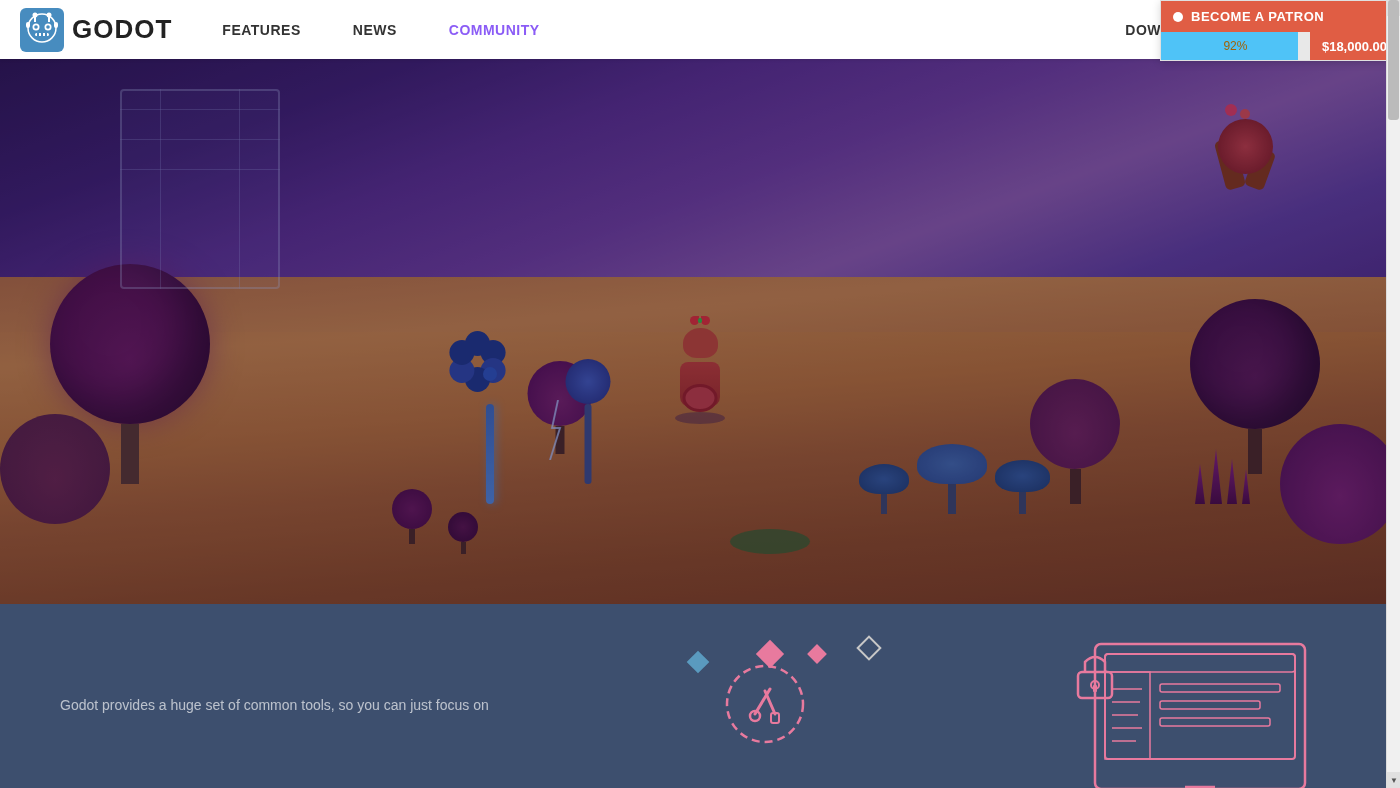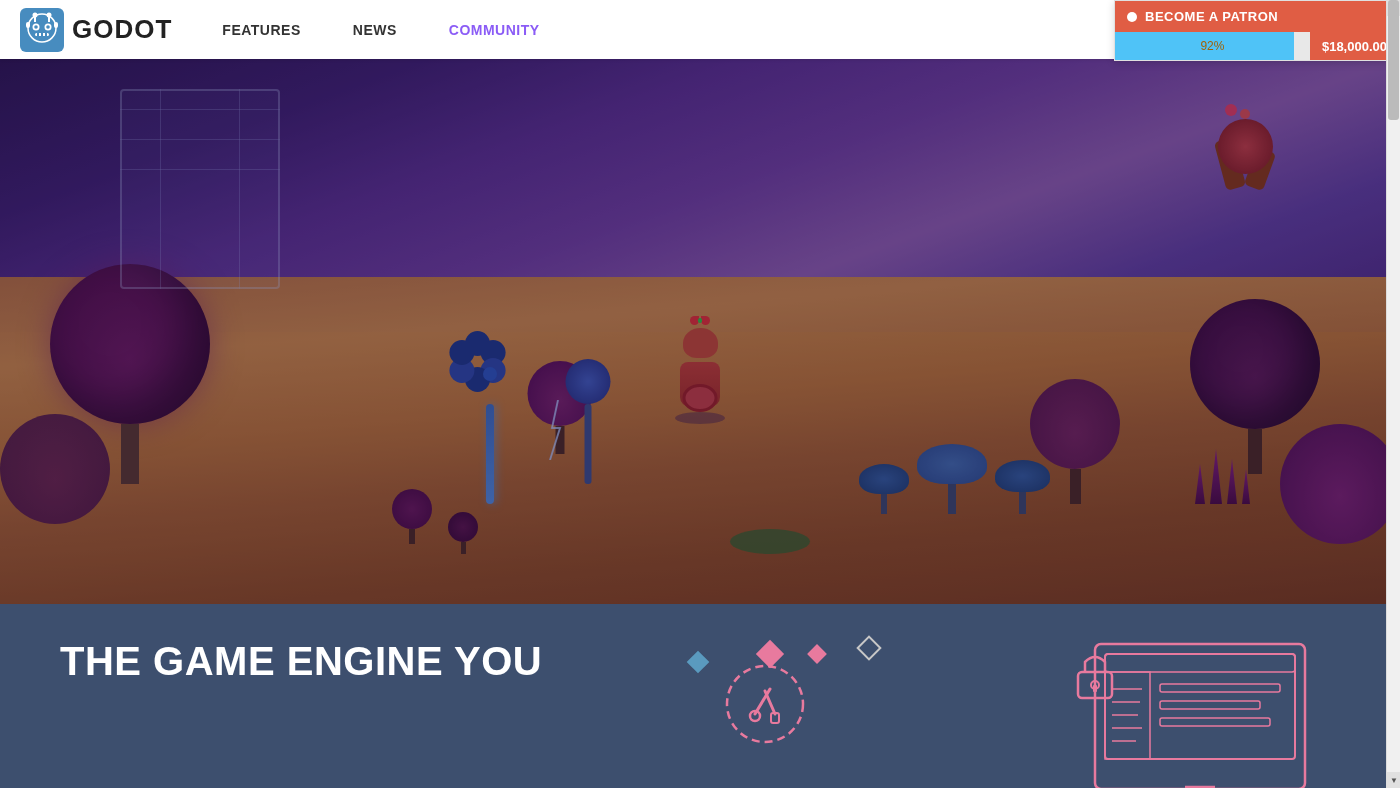--- a/index.html
+++ b/index.html
@@ -81,21 +81,21 @@
       align-items: center;
       justify-content: center;
       cursor: pointer;
     }
 
     
     .patron-badge {
       position: absolute;
       top: 0;
       right: 0;
-      width: 286px;
+      width: 240px;
       background: #fff;
       border: 1px solid #e0e0e0;
       z-index: 200;
       box-shadow: 0 2px 8px rgba(0,0,0,0.15);
     }
     .patron-badge-header {
       background: #e05d44;
       color: #fff;
       font-size: 13px;
       font-weight: 700;
@@ -471,22 +471,23 @@
       </svg>
     </div>
 
     <div class="hero-overlay"></div>
   </div>
 </div>
 
 <div class="bottom-section">
   <div class="bottom-text">
     <div class="headline">
-      <span>THE GAME ENGINE YOU</span><br>
-    </div>
+      <br>
+    </div>
+    <p class="subtext">Godot provides a huge set of common tools, so you can just focus on</p>
   </div>
 
   <div class="bottom-illustration">
 
     <div style="position:absolute;top:15px;left:50px;width:16px;height:16px;background:#5a9abf;transform:rotate(45deg);"></div>
     <div style="position:absolute;top:5px;left:120px;width:20px;height:20px;background:#e87a9e;transform:rotate(45deg);"></div>
     <div style="position:absolute;top:8px;left:170px;width:14px;height:14px;background:#e87a9e;transform:rotate(45deg);"></div>
     <div style="position:absolute;top:0px;left:220px;width:18px;height:18px;border:2.5px solid #c8c8c8;background:transparent;transform:rotate(45deg);"></div>
 
     <div style="position:absolute;bottom:15px;left:80px;">

